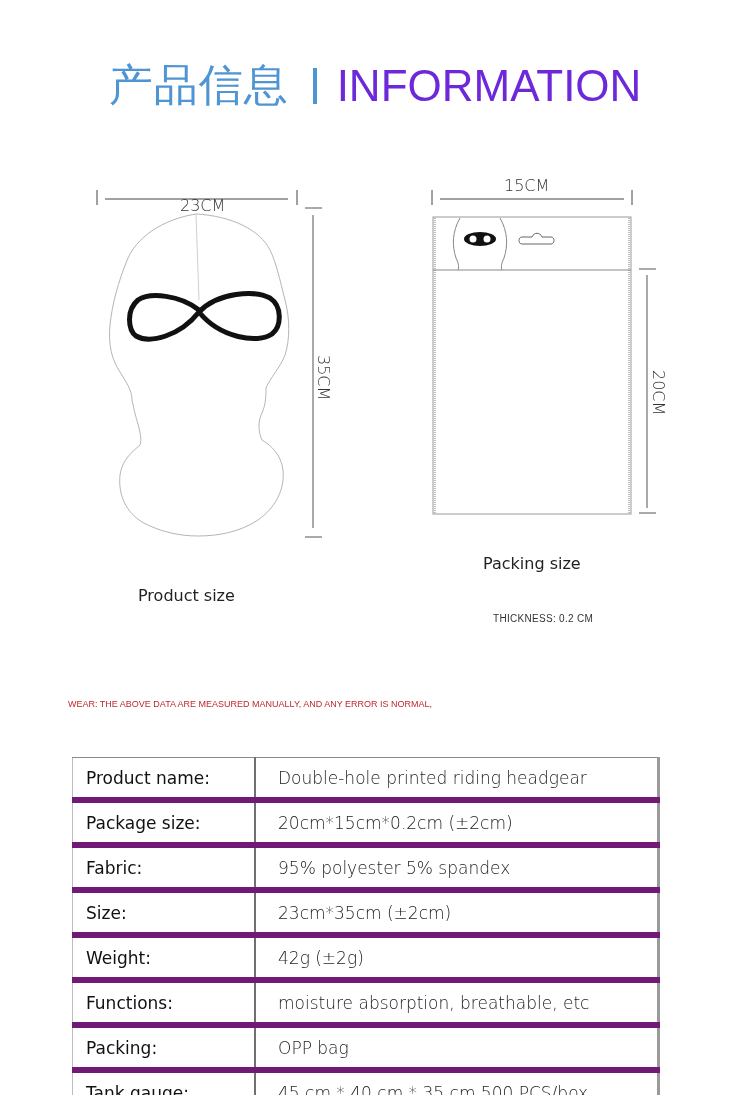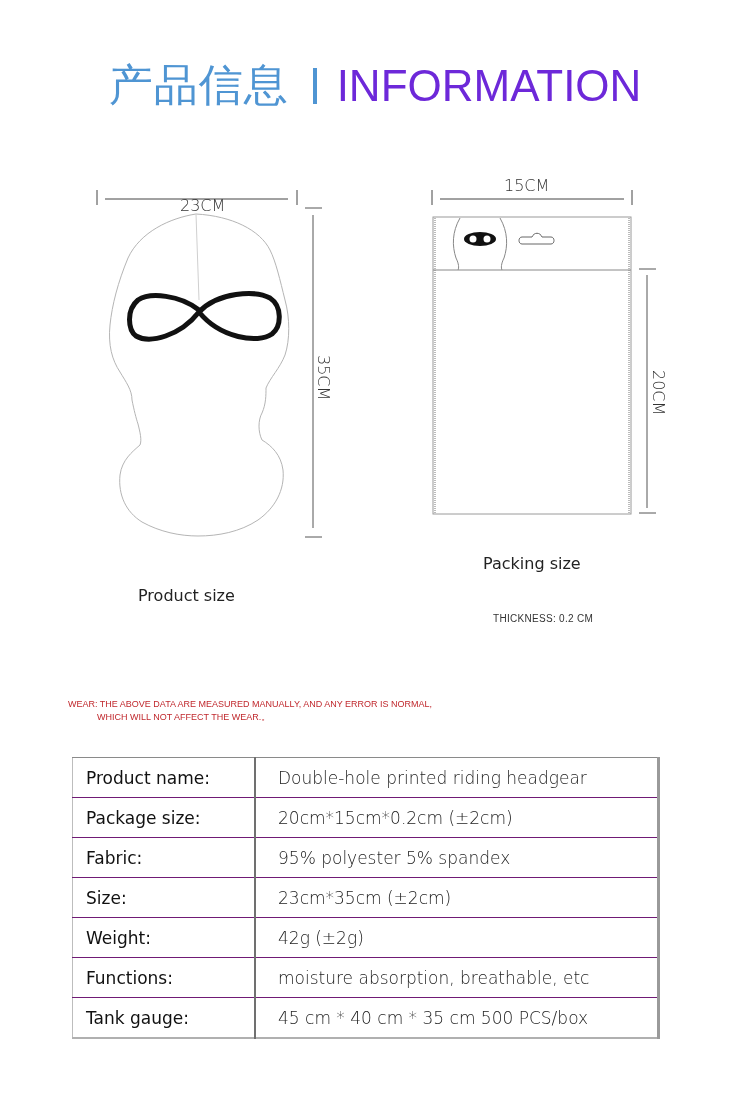--- a/index.html
+++ b/index.html
@@ -22,21 +22,21 @@
   .thickness { position: absolute; font-family: "Liberation Sans", sans-serif; font-size: 10px;
                color: #333; letter-spacing: 0.3px; }
 
   .note { position: absolute; left: 68px; top: 698px; font-family: "Liberation Sans", sans-serif;
           font-size: 9px; color: #c0282d; line-height: 13px; }
   .note .l2 { padding-left: 29px; display: block; }
 
   .spec-table { position: absolute; left: 72px; top: 757px; width: 588px;
                 border-collapse: collapse; border-top: 1px solid #8a8a8a; border-left: 1px solid #bdbdbd;
                 border-right: 3px solid #9a9a9a; border-bottom: 2px solid #b0b0b0; }
-  .spec-table td { height: 39px; padding: 0; border-bottom: 1px solid #701a75;
+  .spec-table td { height: 39px; padding: 0; border-bottom: 6px solid #701a75;
                    font-family: "DejaVu Sans", sans-serif; font-size: 17px; vertical-align: middle; }
   .spec-table tr:last-child td { border-bottom: none; }
   .spec-table td.k { width: 168px; padding-left: 13px; border-right: 2px solid #707070;
                      font-weight: 500; color: #111; }
   .spec-table td.v { padding-left: 22px; color: #222; font-weight: 300; margin-left: 12px; }
 </style>
 </head>
 <body>
 
 <div class="header">
@@ -93,21 +93,20 @@
 <div class="dim-label vert" style="left:314px;top:355px;">35CM</div>
 <div class="dim-label" style="left:504px;top:176px;">15CM</div>
 <div class="dim-label vert" style="left:649px;top:370px;">20CM</div>
 
 <div class="caption" style="left:138px;top:572px;">Product size</div>
 <div class="caption" style="left:483px;top:540px;text-align:right;">Packing size</div>
 <div class="thickness" style="left:493px;top:613px;">THICKNESS: 0.2 CM</div>
 
 <div class="note">
   <span>WEAR: THE ABOVE DATA ARE MEASURED MANUALLY, AND ANY ERROR IS NORMAL,</span>
-  <span class="l2">WHICH WILL NOT AFFECT THE WEAR.。</span>
 </div>
 
 <table class="spec-table">
   <tbody>
       <tr>
         <td class="k">Product name:</td>
         <td class="v">Double-hole printed riding headgear</td>
       </tr>
   <tr>
         <td class="k">Package size:</td>
@@ -123,17 +122,21 @@
       </tr>
   <tr>
         <td class="k">Weight:</td>
         <td class="v">42g (±2g)</td>
       </tr>
   <tr>
         <td class="k">Functions:</td>
         <td class="v">moisture absorption, breathable, etc</td>
       </tr>
   <tr>
+        <td class="k">Packing:</td>
+        <td class="v">OPP bag</td>
+      </tr>
+  <tr>
         <td class="k">Tank gauge:</td>
         <td class="v">45 cm * 40 cm * 35 cm  500 PCS/box</td>
       </tr>
 </tbody>
   </table>
 
 </body></html>

